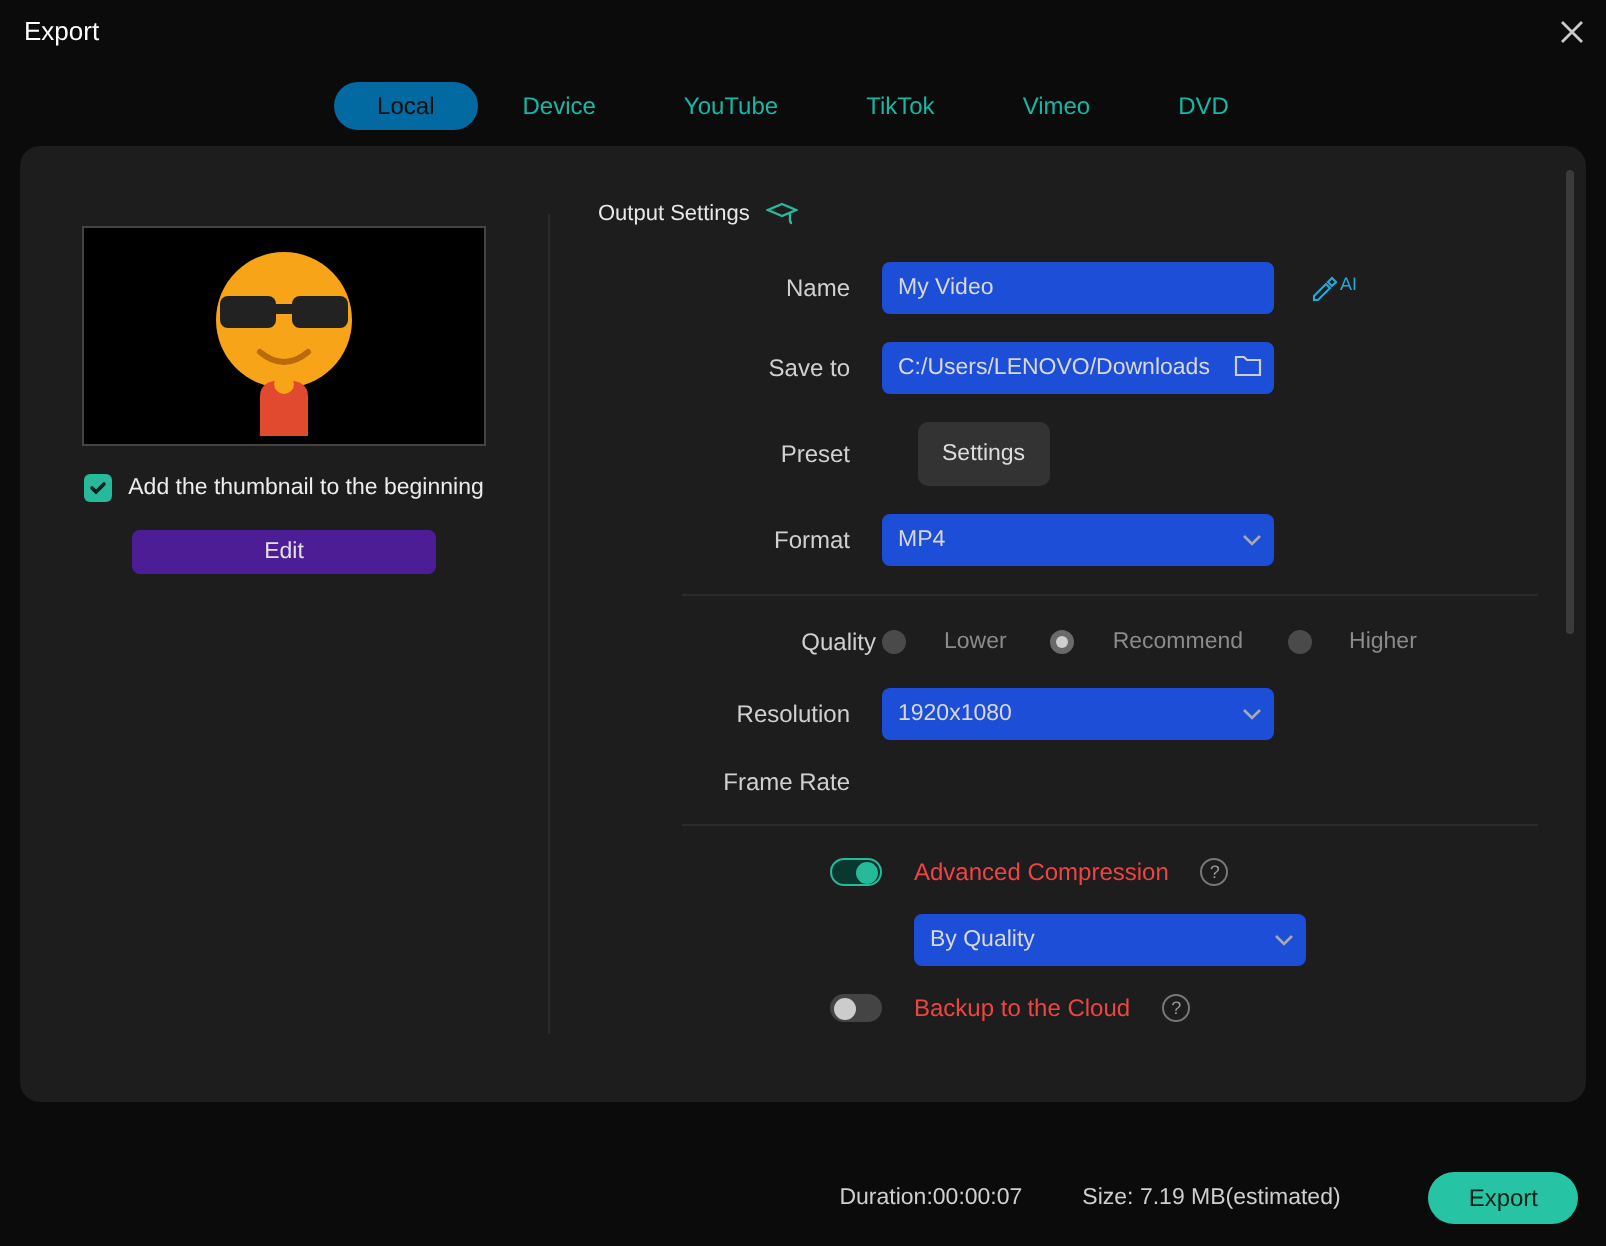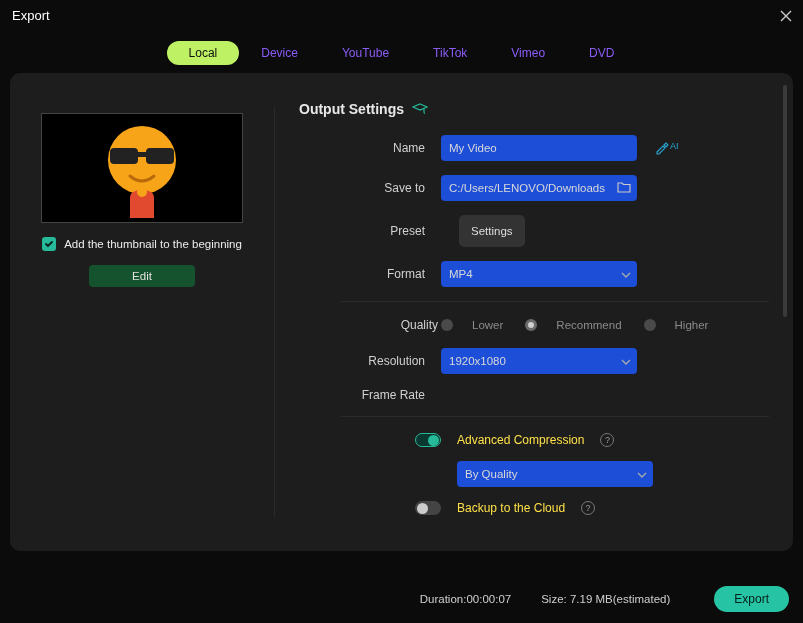--- a/index.html
+++ b/index.html
@@ -3,40 +3,40 @@
 <meta charset="utf-8">
 <style>
   * { box-sizing: border-box; margin: 0; padding: 0; font-family: -apple-system, BlinkMacSystemFont, "Segoe UI", Arial, sans-serif; }
   body { background: #0b0b0b; color: #e5e5e5; width: 803px; height: 623px; overflow: hidden; }
 
   .titlebar { display: flex; align-items: center; justify-content: space-between; padding: 8px 10px 4px 12px; }
   .titlebar .title { font-size: 13px; font-weight: 500; color: #fff; }
   .titlebar .close { width: 14px; height: 14px; display:flex; align-items:center; justify-content:center; color:#ddd; cursor:pointer; font-size:14px; }
 
   .tabs { display:flex; justify-content:center; gap: 0; margin: 14px 0 8px 0; }
-  .tab { padding: 5px 22px; font-size: 12px; color: #8b5cf6; border-radius: 12px; cursor:pointer; }
-  .tab.active { background: #bef264; color: #0e0e0e; font-weight: 500; }
+  .tab { padding: 5px 22px; font-size: 12px; color: #14b8a6; border-radius: 12px; cursor:pointer; }
+  .tab.active { background: #0369a1; color: #0e0e0e; font-weight: 500; }
 
   .panel { background: #1d1d1d; border-radius: 10px; margin: 6px 10px 0 10px; height: 478px; display:flex; position:relative; }
 
   .left-col { width: 264px; padding: 40px 18px 0 18px; display:flex; flex-direction:column; align-items:center; }
   .thumb { width: 202px; height: 110px; background: #000; border:1px solid #444; display:flex; align-items:center; justify-content:center; }
   .thumb svg { width: 100px; height: 100px; }
   .thumb-check-row { display:flex; align-items:center; gap:8px; margin-top:14px; }
   .checkbox { width:14px; height:14px; border-radius:3px; background:#26b99a; display:flex; align-items:center; justify-content:center; cursor:pointer; }
   .checkbox.empty { background:transparent; border:1px solid #777; border-radius:3px; }
   .thumb-check-row span { font-size: 11.5px; color:#ececec; }
-  .edit-btn { margin-top:14px; width:106px; height:22px; background:#14532d; border-radius:4px; font-size:11.5px; color:#e0e0e0; display:flex; align-items:center; justify-content:center; cursor:pointer; }
+  .edit-btn { margin-top:14px; width:152px; height:22px; background:#4c1d95; border-radius:4px; font-size:11.5px; color:#e0e0e0; display:flex; align-items:center; justify-content:center; cursor:pointer; }
 
   .vline { width:1px; background:#2b2b2b; margin: 34px 0; }
 
   .right-col { flex:1; padding: 28px 24px 0 24px; position:relative; }
   .scroll-indicator { position:absolute; right:6px; top:12px; width:4px; height:232px; background:#3b3b3b; border-radius:3px; }
 
-  .section-head { display:flex; align-items:center; gap:8px; font-size:14px; color:#e8e8e8; margin-bottom:18px;font-weight:bold; }
+  .section-head { display:flex; align-items:center; gap:8px; font-size:11px; color:#e8e8e8; margin-bottom:18px; }
   .section-head .icon { color:#26b99a; display:flex; }
 
   .row { display:flex; align-items:center; margin-bottom:14px; }
   .row .label { width:142px; text-align:right; padding-right:16px; font-size:12px; color:#d0d0d0; }
   .field { width:196px; height:26px; background:#1d4ed8; border-radius:4px; display:flex; align-items:center; padding:0 8px; font-size:11.5px; color:#d8d8d8; cursor:pointer; position:relative; }
   .field .chev { position:absolute; right:6px; top:50%; transform:translateY(-50%); color:#aaa; }
   .field .folder { position:absolute; right:6px; top:50%; transform:translateY(-50%); color:#ccc; }
   .ai-icon { margin-left:18px; color:#2aa6d6; display:flex; align-items:flex-start; cursor:pointer; }
   .settings-btn { margin-left:18px; height:26px; padding:16px 12px; background:#333; border-radius:5px; font-size:11.5px; color:#ddd; display:flex; align-items:center; cursor:pointer; }
 
@@ -50,21 +50,21 @@
   .q-opt span { font-size:11.5px; color:#8b8b8b; }
 
   .hr { border:none; border-top:1px solid #2b2b2b; margin: 8px 0 16px 42px; }
 
   .toggle-row { display:flex; align-items:center; margin-bottom:14px; padding-left:116px; gap:16px; }
   .toggle { width:26px; height:14px; border-radius:8px; background:#444; position:relative; cursor:pointer; flex-shrink:0; }
   .toggle .knob { position:absolute; top:1.5px; width:11px; height:11px; border-radius:50%; background:#ccc; }
   .toggle.on { background:#0a3830; border:1px solid #26b99a; }
   .toggle.on .knob { right:1.5px; background:#26b99a; top:0.5px; }
   .toggle.off .knob { left:1.5px; }
-  .toggle-row .tlabel { font-size:12px; color:#fde047; }
+  .toggle-row .tlabel { font-size:12px; color:#ef4444; }
   .help { width:14px; height:14px; border:1px solid #777; border-radius:50%; display:flex; align-items:center; justify-content:center; font-size:9px; color:#999; cursor:pointer; }
 
   .footer { position:absolute; left:0; right:0; bottom:0; height:48px; display:flex; align-items:center; padding:0 14px; }
   .footer .lcheck { display:flex; align-items:center; gap:10px; }
   .footer .lcheck span { font-size:11.5px; color:#cfcfcf; }
   .footer .stats { margin-left:auto; display:flex; align-items:center; gap:30px; font-size:11.5px; color:#cfcfcf; }
   .export-btn { margin-left:44px; height:26px; padding:0 20px; background:#26c4a4; color:#052018; border-radius:14px; font-size:12px; font-weight:500; display:flex; align-items:center; cursor:pointer; }
 
   .indent-field { margin-left:158px; }
 </style>

